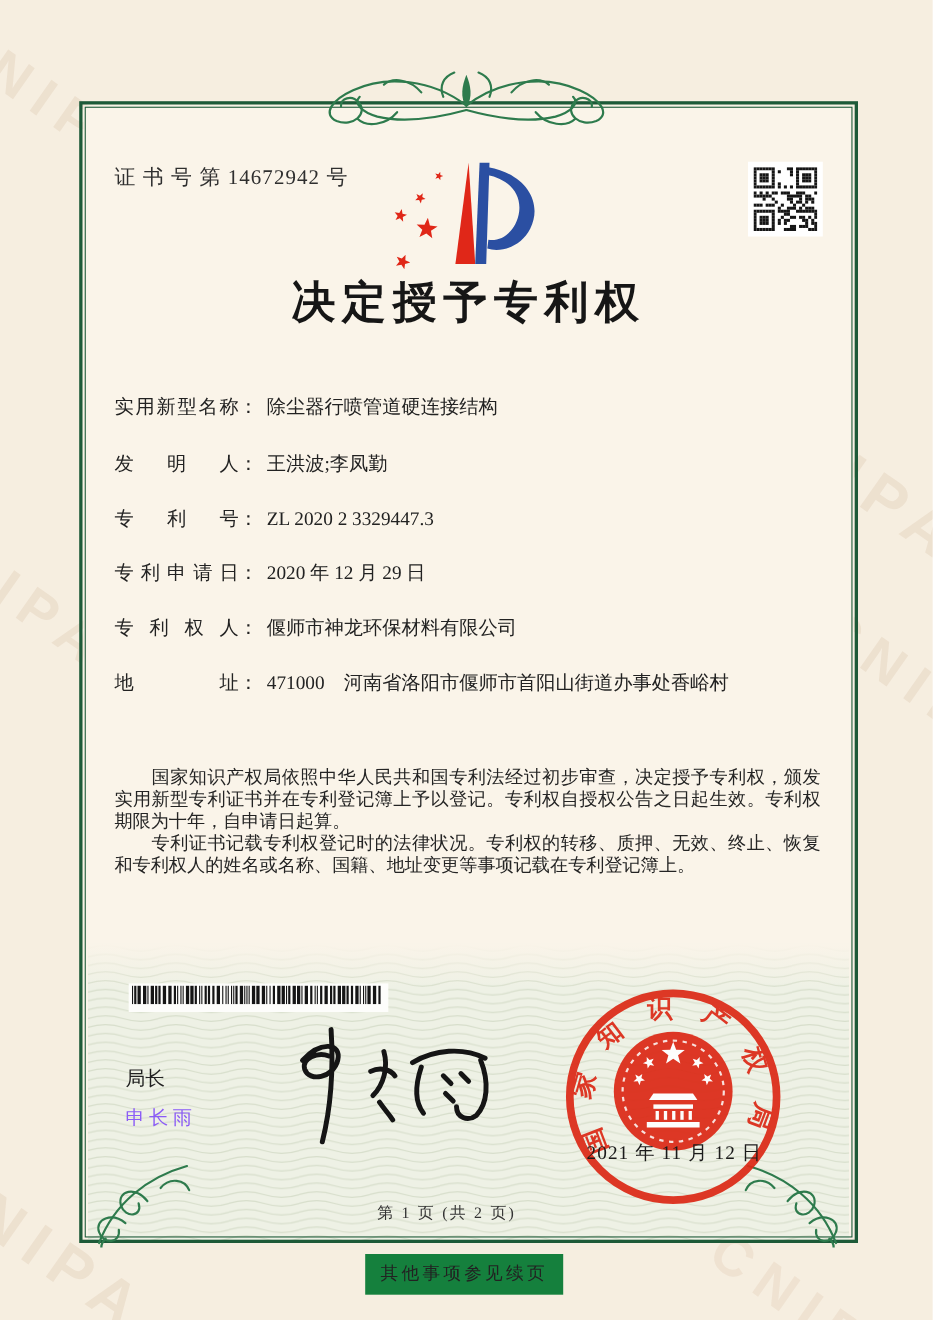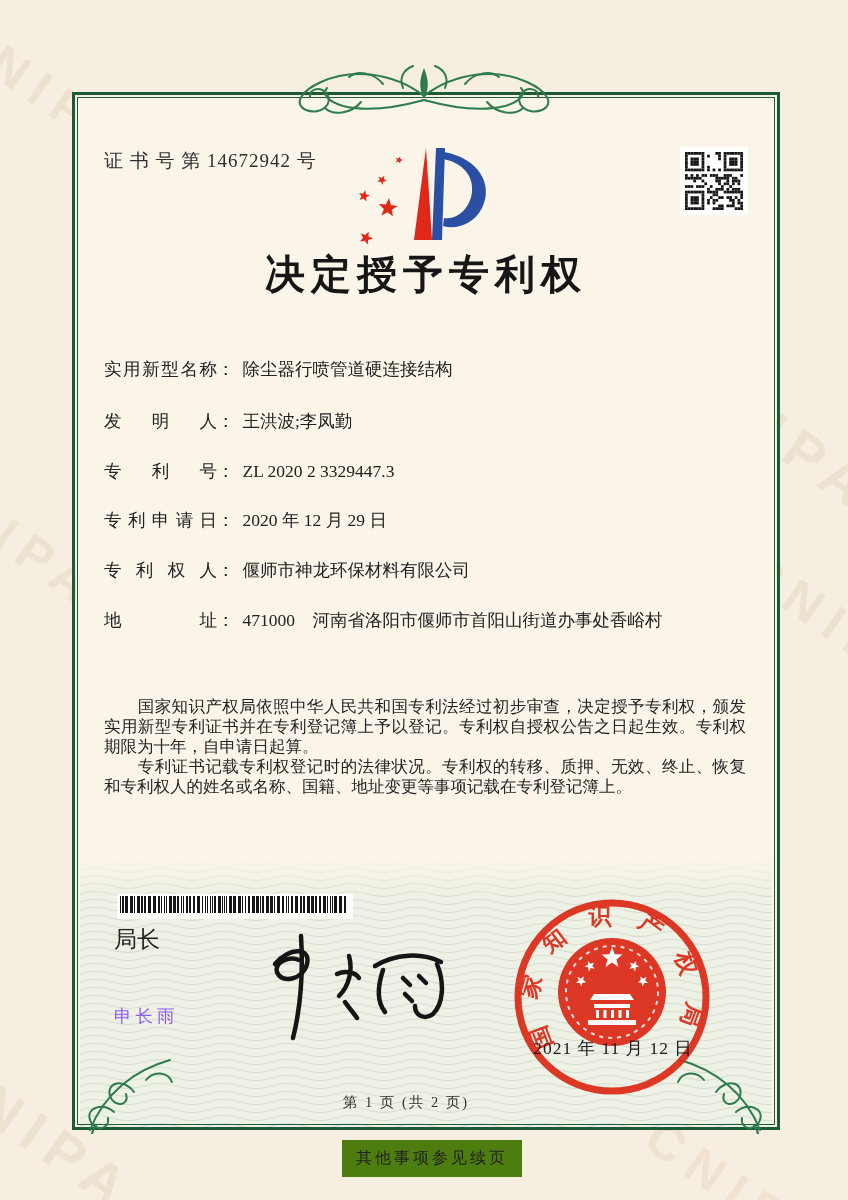--- a/index.html
+++ b/index.html
@@ -56,31 +56,31 @@
   .fvalue{margin-left:8px;}
   .r0{top:357px;} .r1{top:409px;} .r2{top:459px;} .r3{top:508px;} .r4{top:558px;} .r5{top:608px;}
   .grant{top:658px;}
   .grant2{position:absolute;left:433px;top:658px;font-size:17.5px;white-space:nowrap;color:#222;}
   .paras{
     position:absolute;left:104px;top:697px;width:642px;
     font-size:16.5px;line-height:20px;text-align:justify;color:#242424;
   }
   .paras p{margin:0;text-indent:2.05em;}
   .barcode{position:absolute;left:117px;top:894px;background:#fdfdfb;padding:2px 3px;}
-  .comm-title{position:absolute;left:114px;top:924px;font-size:23px;color:#222;}
+  .comm-title{position:absolute;left:114px;top:968px;font-size:18px;color:#222;}
   .comm-name{position:absolute;left:114px;top:1004px;font-size:17.5px;letter-spacing:4px;color:#8b5cf6;}
   .signature{position:absolute;left:245px;top:926px;}
   .seal{position:absolute;left:504px;top:896px;}
   .seal-date{
     position:absolute;left:513px;top:1036px;width:200px;text-align:center;
     font-size:17.5px;color:#1b1b1b;letter-spacing:1px;white-space:nowrap;
   }
   .page-num{position:absolute;left:72px;top:1093px;width:668px;text-align:center;font-size:14.5px;letter-spacing:2px;color:#333;}
   .cont-note{
-    position:absolute;left:342px;top:1140px;background:#4d7c0f;
+    position:absolute;left:332px;top:1140px;background:#15803d;
     padding:8px 14px;font-size:16px;letter-spacing:3px;color:#222;
   }
 </style>
 </head>
 <body>
 
 <div class="page">
 
   <div class="wm wm1">CNIPA</div>
   <div class="wm wm2">CNIPA</div>

